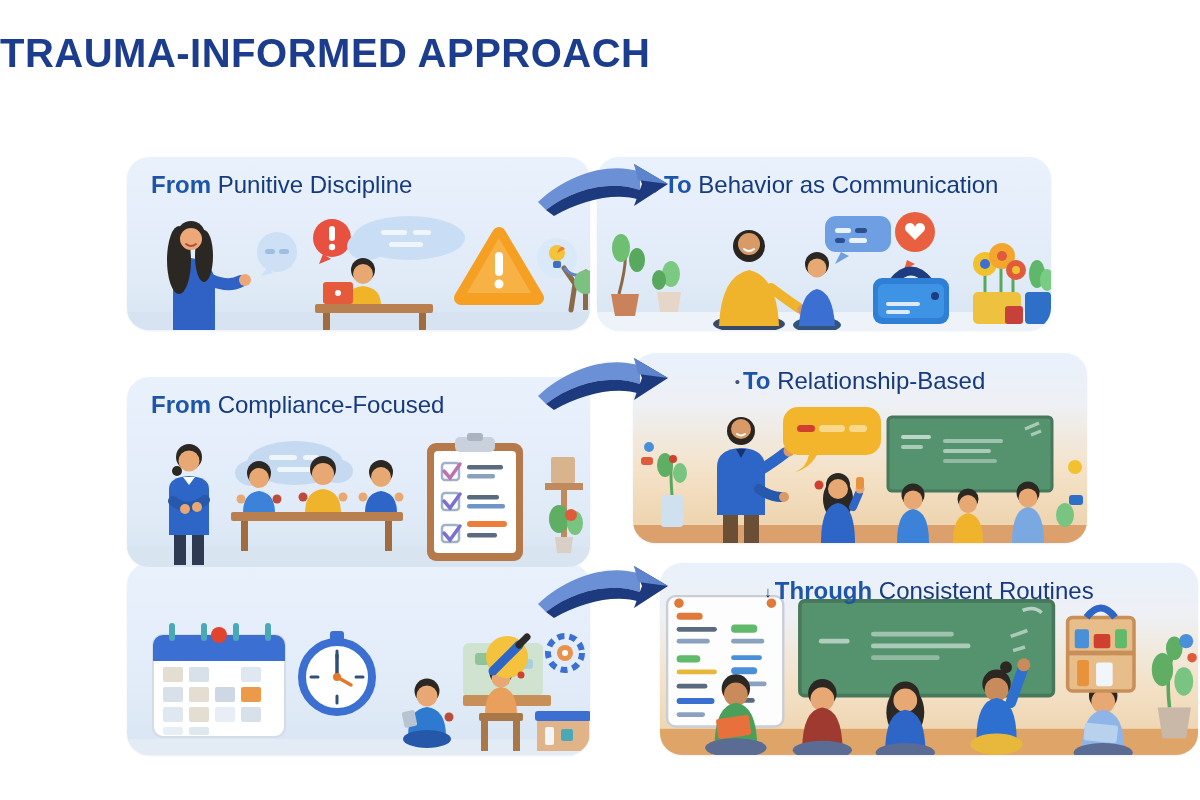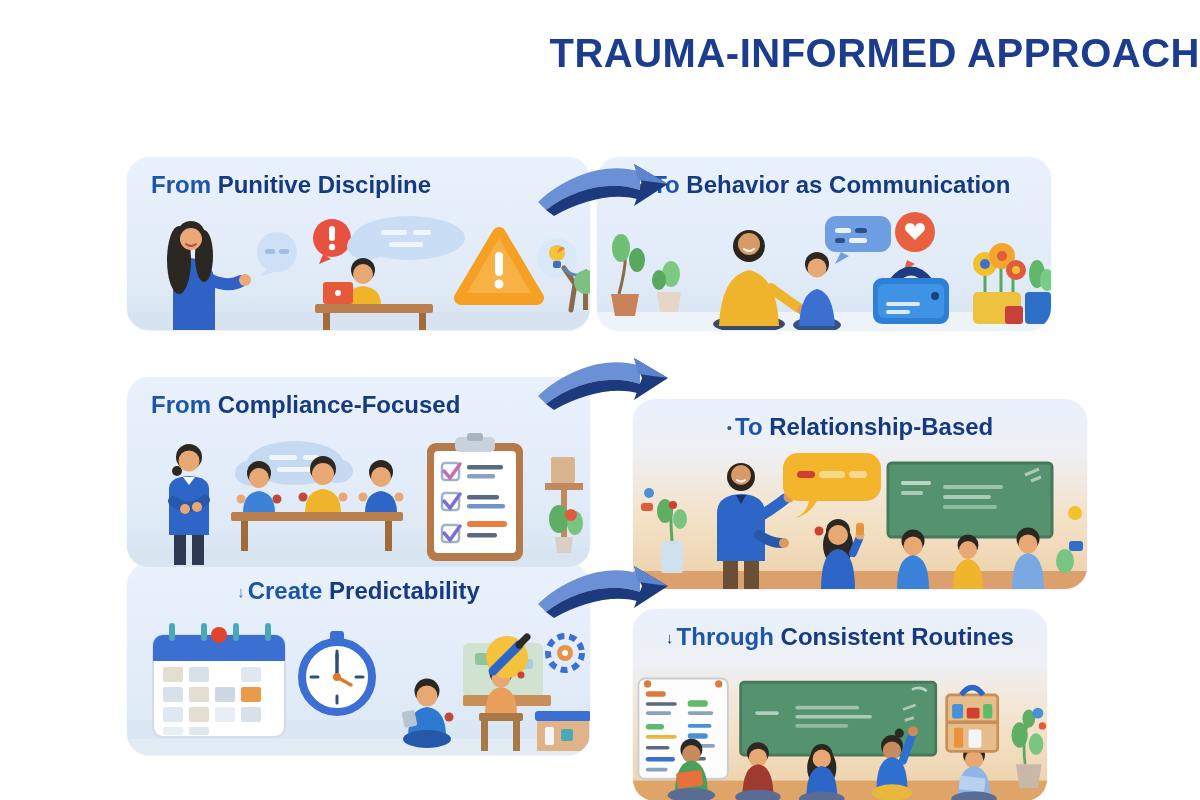--- a/index.html
+++ b/index.html
@@ -2,45 +2,44 @@
 <html><head>
 <meta charset="utf-8">
 <style>
   html,body{margin:0;padding:0;}
   body{
     width:1200px;height:800px;position:relative;background:#ffffff;
     font-family:"Liberation Sans","DejaVu Sans",sans-serif;overflow:hidden;
   }
   
   .title{
-    position:absolute;top:30px;left:0;width:100%;text-align:right;
+    position:absolute;top:30px;left:0;width:100%;text-align:left;
     color:#1c3d8e;font-weight:800;font-size:40px;line-height:1.15;letter-spacing:.5px;
   }
   
   .panel{
     position:absolute;border-radius:22px;overflow:hidden;
     background:linear-gradient(180deg,#e9f1fc 0%,#e1ebf8 70%,#d8e4f2 100%);
     box-shadow:0 1px 2px rgba(120,150,190,.15);
   }
   .panel.tan{
     background:linear-gradient(180deg,#e9f1fc 0%,#eef0f4 28%,#f4e2c8 62%,#ecd0a8 100%);
-    margin-top:46px;
   }
   .p1{left:127px;top:157px;width:463px;height:173px;}
   .p2{left:597px;top:157px;width:454px;height:173px;}
   .p3{left:127px;top:353px;width:463px;height:190px;margin-top:24px;}
   .p4{left:633px;top:353px;width:454px;height:190px;}
   .p5{left:127px;top:563px;width:463px;height:192px;}
-  .p6{left:633px;top:563px;width:414px;height:192px;}
+  .p6{left:660px;top:563px;width:538px;height:192px;}
   .hdr{
     position:relative;z-index:2;padding:14px 24px 0;font-size:24px;white-space:nowrap;
     color:#1d55a8;
   }
   .hdr .pre{font-weight:700;}
-  .hdr .emp{font-weight:700;color:#163a80;}
+  .hdr .emp{font-weight:400;color:#163a80;}
   .hdr .blt{font-size:15px;vertical-align:2px;color:#40557a;margin-right:3px;}
   .center{text-align:center;}
   .scene{position:absolute;left:0;bottom:0;width:100%;z-index:1;display:block;}
   
   .arrow{position:absolute;width:140px;height:62px;z-index:5;}
   .a1{left:532px;top:156px;}
   .a2{left:532px;top:350px;}
   .a3{left:532px;top:558px;}
 </style>
 </head>
@@ -331,24 +330,20 @@
       <circle cx="395" cy="95" r="9.5" fill="#e8a873"></circle>
       <path d="M379,140 Q379,106 395,104 Q411,106 411,140 Z" fill="#7aa8e0"></path>
       <ellipse cx="432" cy="112" rx="9" ry="12" fill="#79c480"></ellipse>
       <circle cx="442" cy="64" r="7" fill="#f2c12e"></circle>
       <rect x="436" y="92" width="14" height="10" rx="3" fill="#2e6fc8"></rect>
     </g>
   </svg>
 </div>
 
 <div class="panel p5">
-  <div class="hdr center">
-    <span class="blt" style="color:#3b6fc4">↓</span><span class="pre">Create</span>
-    <span class="emp">Predictability</span>
-  </div>
   <svg class="scene" viewBox="0 0 463 140">
     <rect x="0" y="124" width="463" height="16" fill="#e3ebf5"></rect>
     <g>
       <rect x="26" y="20" width="132" height="102" rx="10" fill="#ffffff" stroke="#d4dce6" stroke-width="2"></rect>
       <path d="M26,30 a10,10 0 0 1 10,-10 h112 a10,10 0 0 1 10,10 v16 h-132 z" fill="#3b6fd2"></path>
       <circle cx="92" cy="20" r="8" fill="#e0432e"></circle>
       <rect x="42" y="8" width="6" height="18" rx="3" fill="#4aa8b8"></rect>
       <rect x="74" y="8" width="6" height="18" rx="3" fill="#4aa8b8"></rect>
       <rect x="106" y="8" width="6" height="18" rx="3" fill="#4aa8b8"></rect>
       <rect x="138" y="8" width="6" height="18" rx="3" fill="#4aa8b8"></rect>

